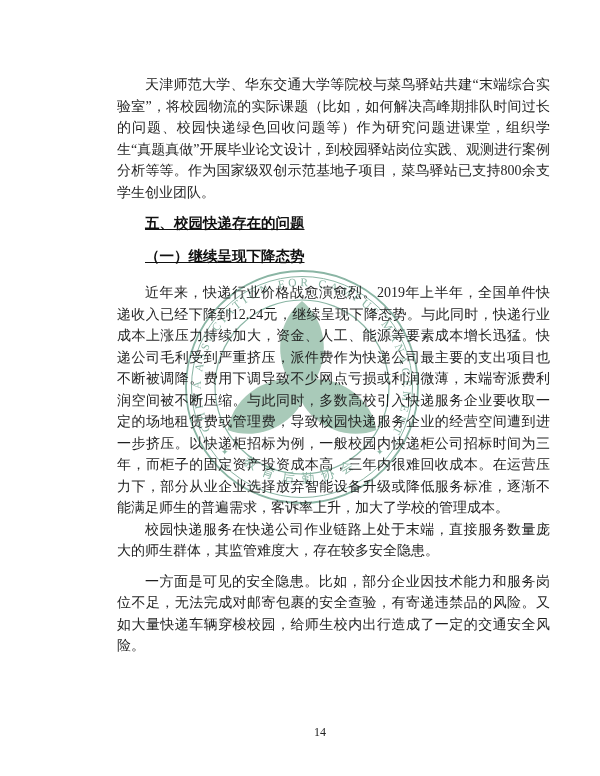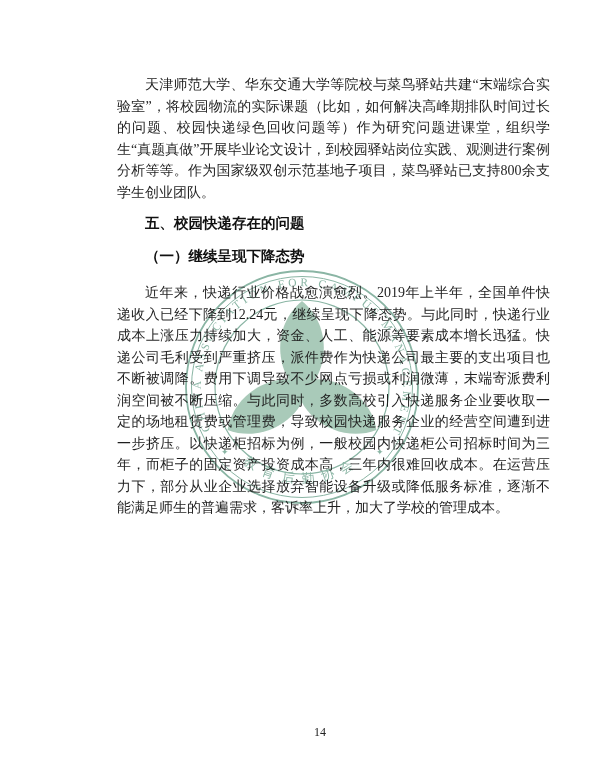--- a/index.html
+++ b/index.html
@@ -44,20 +44,21 @@
     text-justify: inter-ideograph;
     text-indent: 2em;
   }
   .heading {
     font-family: "Liberation Sans", "DejaVu Sans", sans-serif;
     font-weight: bold;
     font-size: 14.5px;
     line-height: 22px;
     color: #111111;
     padding-left: 28px;
+    text-decoration: underline;
   }
   h2.sec  { margin: 9px 0 11px 0; }
   h3.sub1 { margin: 11px 0 15px 0; }
   h3.sub2 { margin: 12px 0 17px 0; }
   p.after-sub { margin-top: 0; }
   p.p4 { margin-top: 9px; }
 
   .pageno {
     position: absolute;
     left: 0; right: 0; top: 725px;
@@ -104,18 +105,20 @@
   <div class="content">
     <p class="body">天津师范大学、华东交通大学等院校与菜鸟驿站共建“末端综合实验室”，将校园物流的实际课题（比如，如何解决高峰期排队时间过长的问题、校园快递绿色回收问题等）作为研究问题进课堂，组织学生“真题真做”开展毕业论文设计，到校园驿站岗位实践、观测进行案例分析等等。作为国家级双创示范基地子项目，菜鸟驿站已支持800余支学生创业团队。</p>
 
     <h2 class="heading sec">五、校园快递存在的问题</h2>
 
     <h3 class="heading sub1">（一）继续呈现下降态势</h3>
 
     <p class="body after-sub">近年来，快递行业价格战愈演愈烈。2019年上半年，全国单件快递收入已经下降到12.24元，继续呈现下降态势。与此同时，快递行业成本上涨压力持续加大，资金、人工、能源等要素成本增长迅猛。快递公司毛利受到严重挤压，派件费作为快递公司最主要的支出项目也不断被调降。费用下调导致不少网点亏损或利润微薄，末端寄派费利润空间被不断压缩。与此同时，多数高校引入快递服务企业要收取一定的场地租赁费或管理费，导致校园快递服务企业的经营空间遭到进一步挤压。以快递柜招标为例，一般校园内快递柜公司招标时间为三年，而柜子的固定资产投资成本高，三年内很难回收成本。在运营压力下，部分从业企业选择放弃智能设备升级或降低服务标准，逐渐不能满足师生的普遍需求，客诉率上升，加大了学校的管理成本。</p>
 
 
+    <p class="body after-sub">校园快递服务在快递公司作业链路上处于末端，直接服务数量庞大的师生群体，其监管难度大，存在较多安全隐患。</p>
 
+    <p class="body p4">一方面是可见的安全隐患。比如，部分企业因技术能力和服务岗位不足，无法完成对邮寄包裹的安全查验，有寄递违禁品的风险。又如大量快递车辆穿梭校园，给师生校内出行造成了一定的交通安全风险。</p>
   </div>
 
   <div class="pageno">14</div>
 
 </div>
 
 </body></html>

